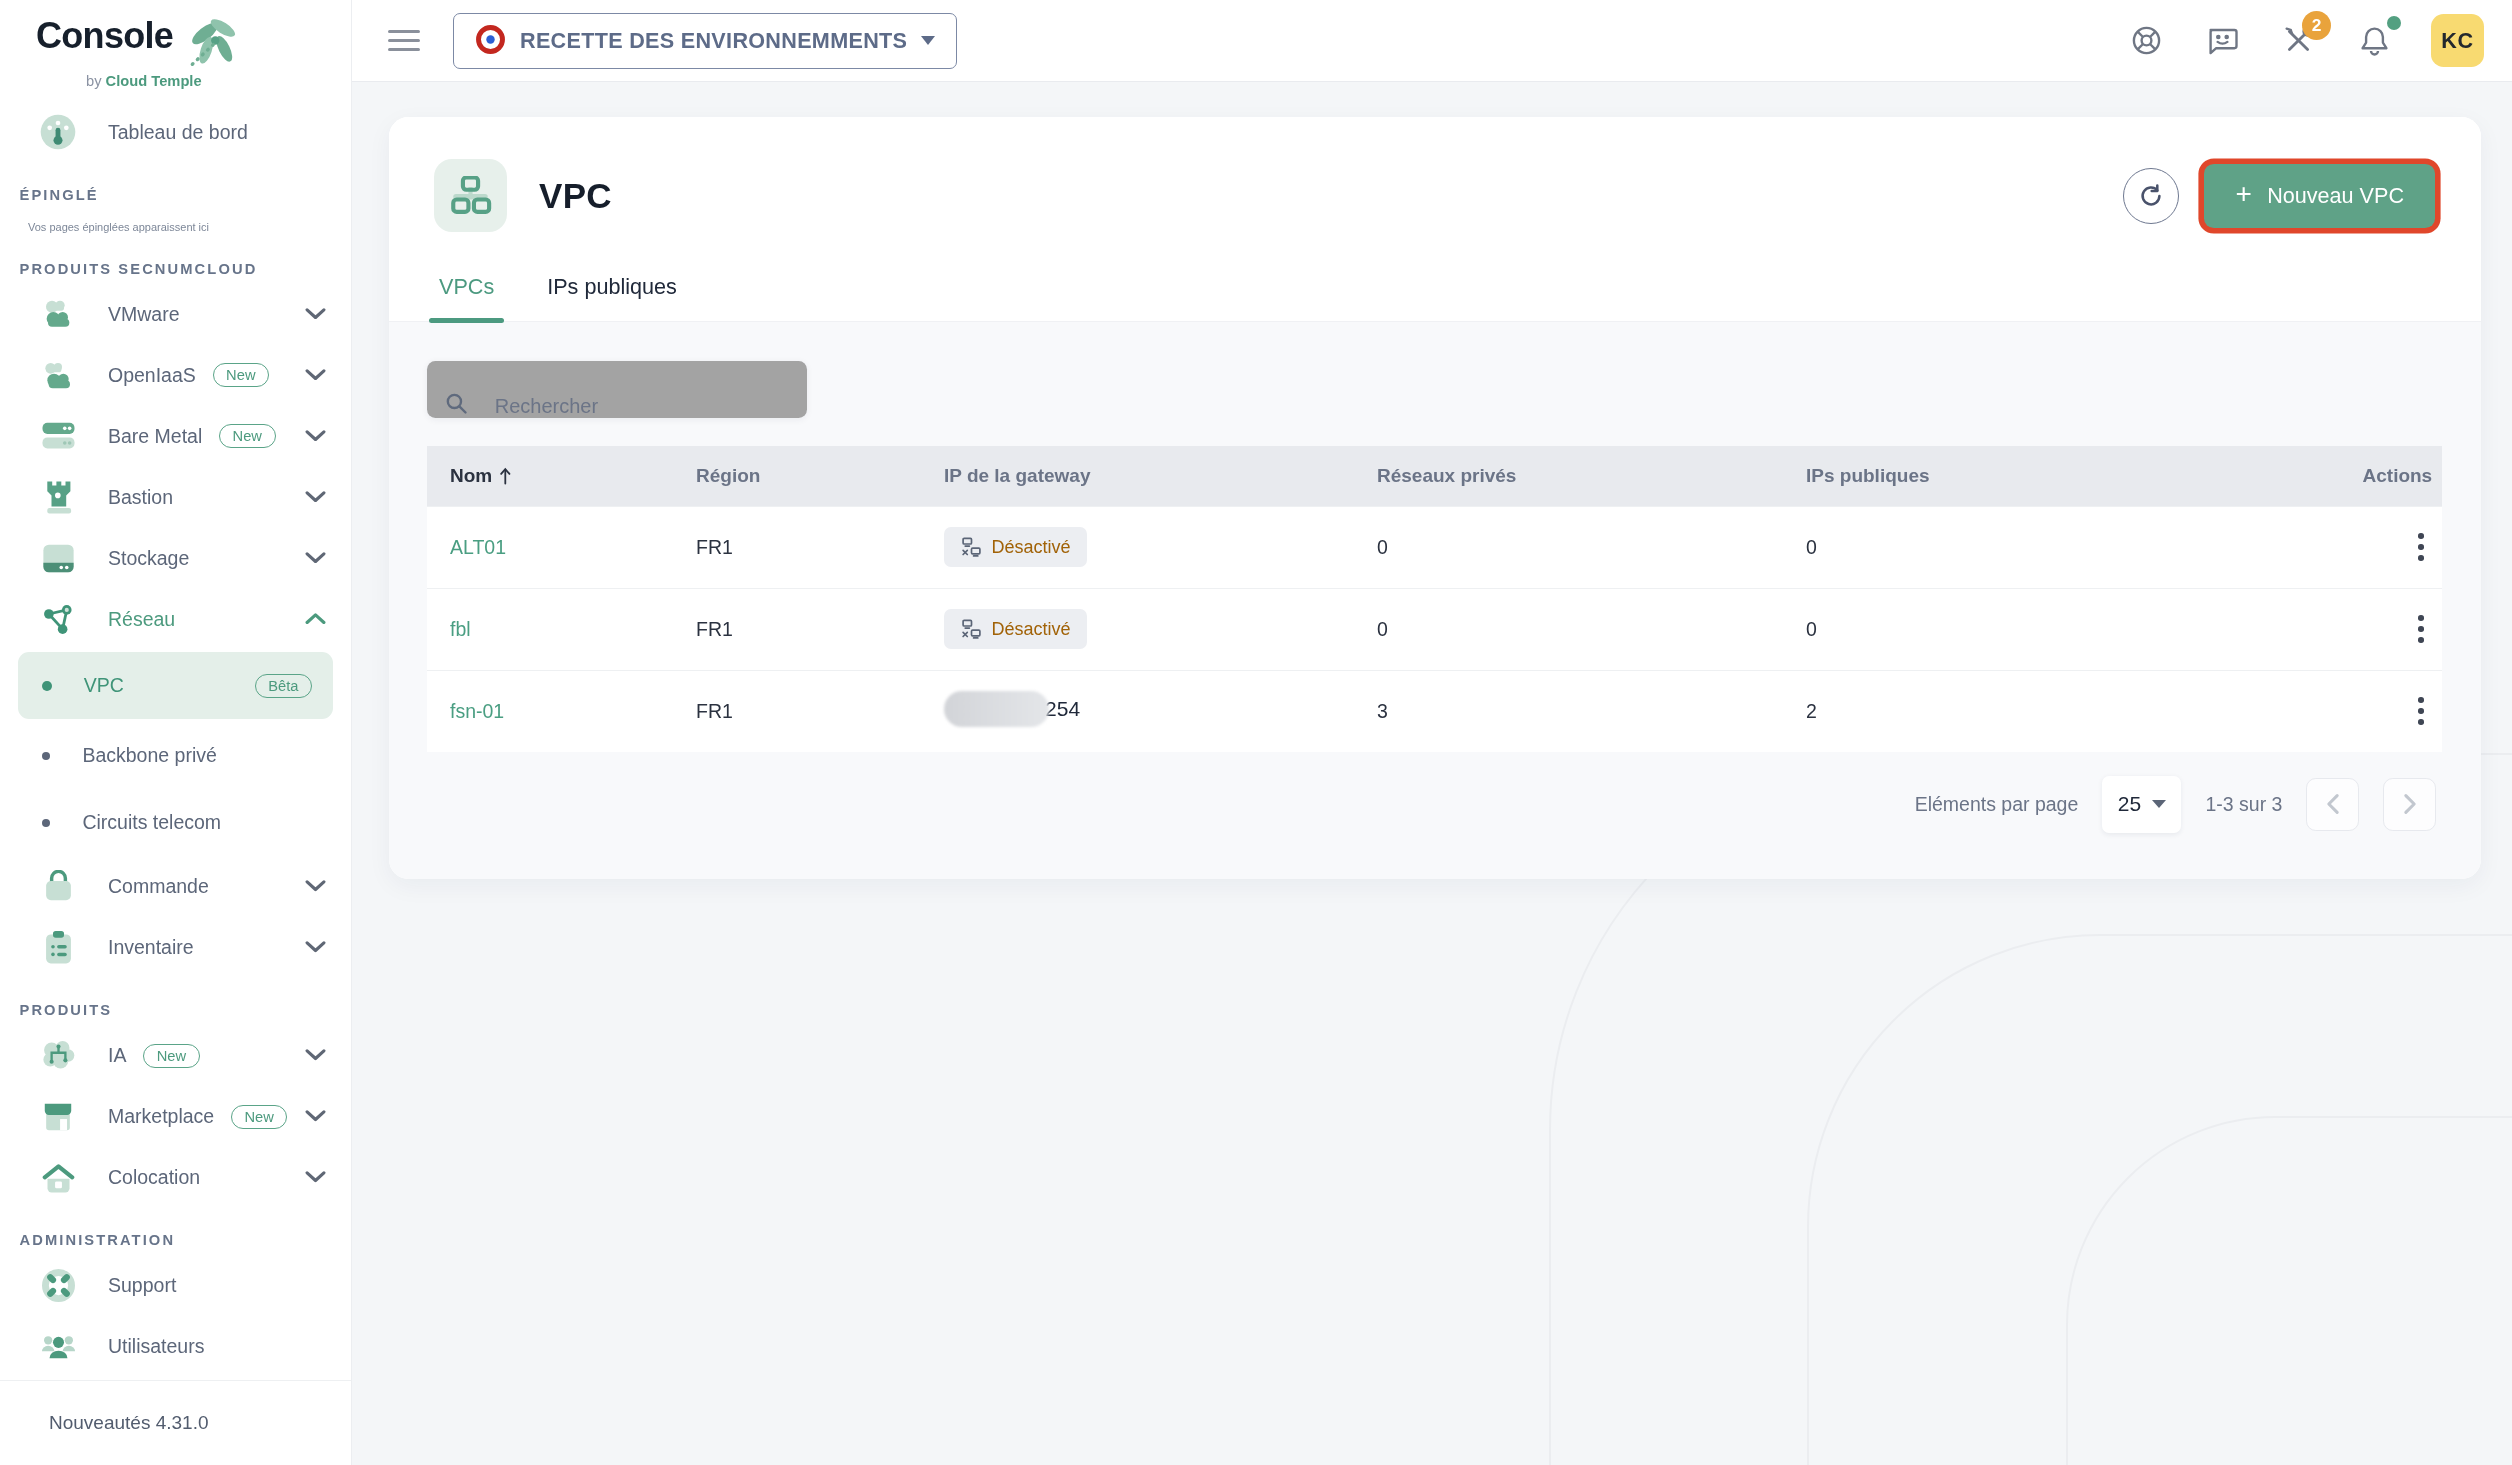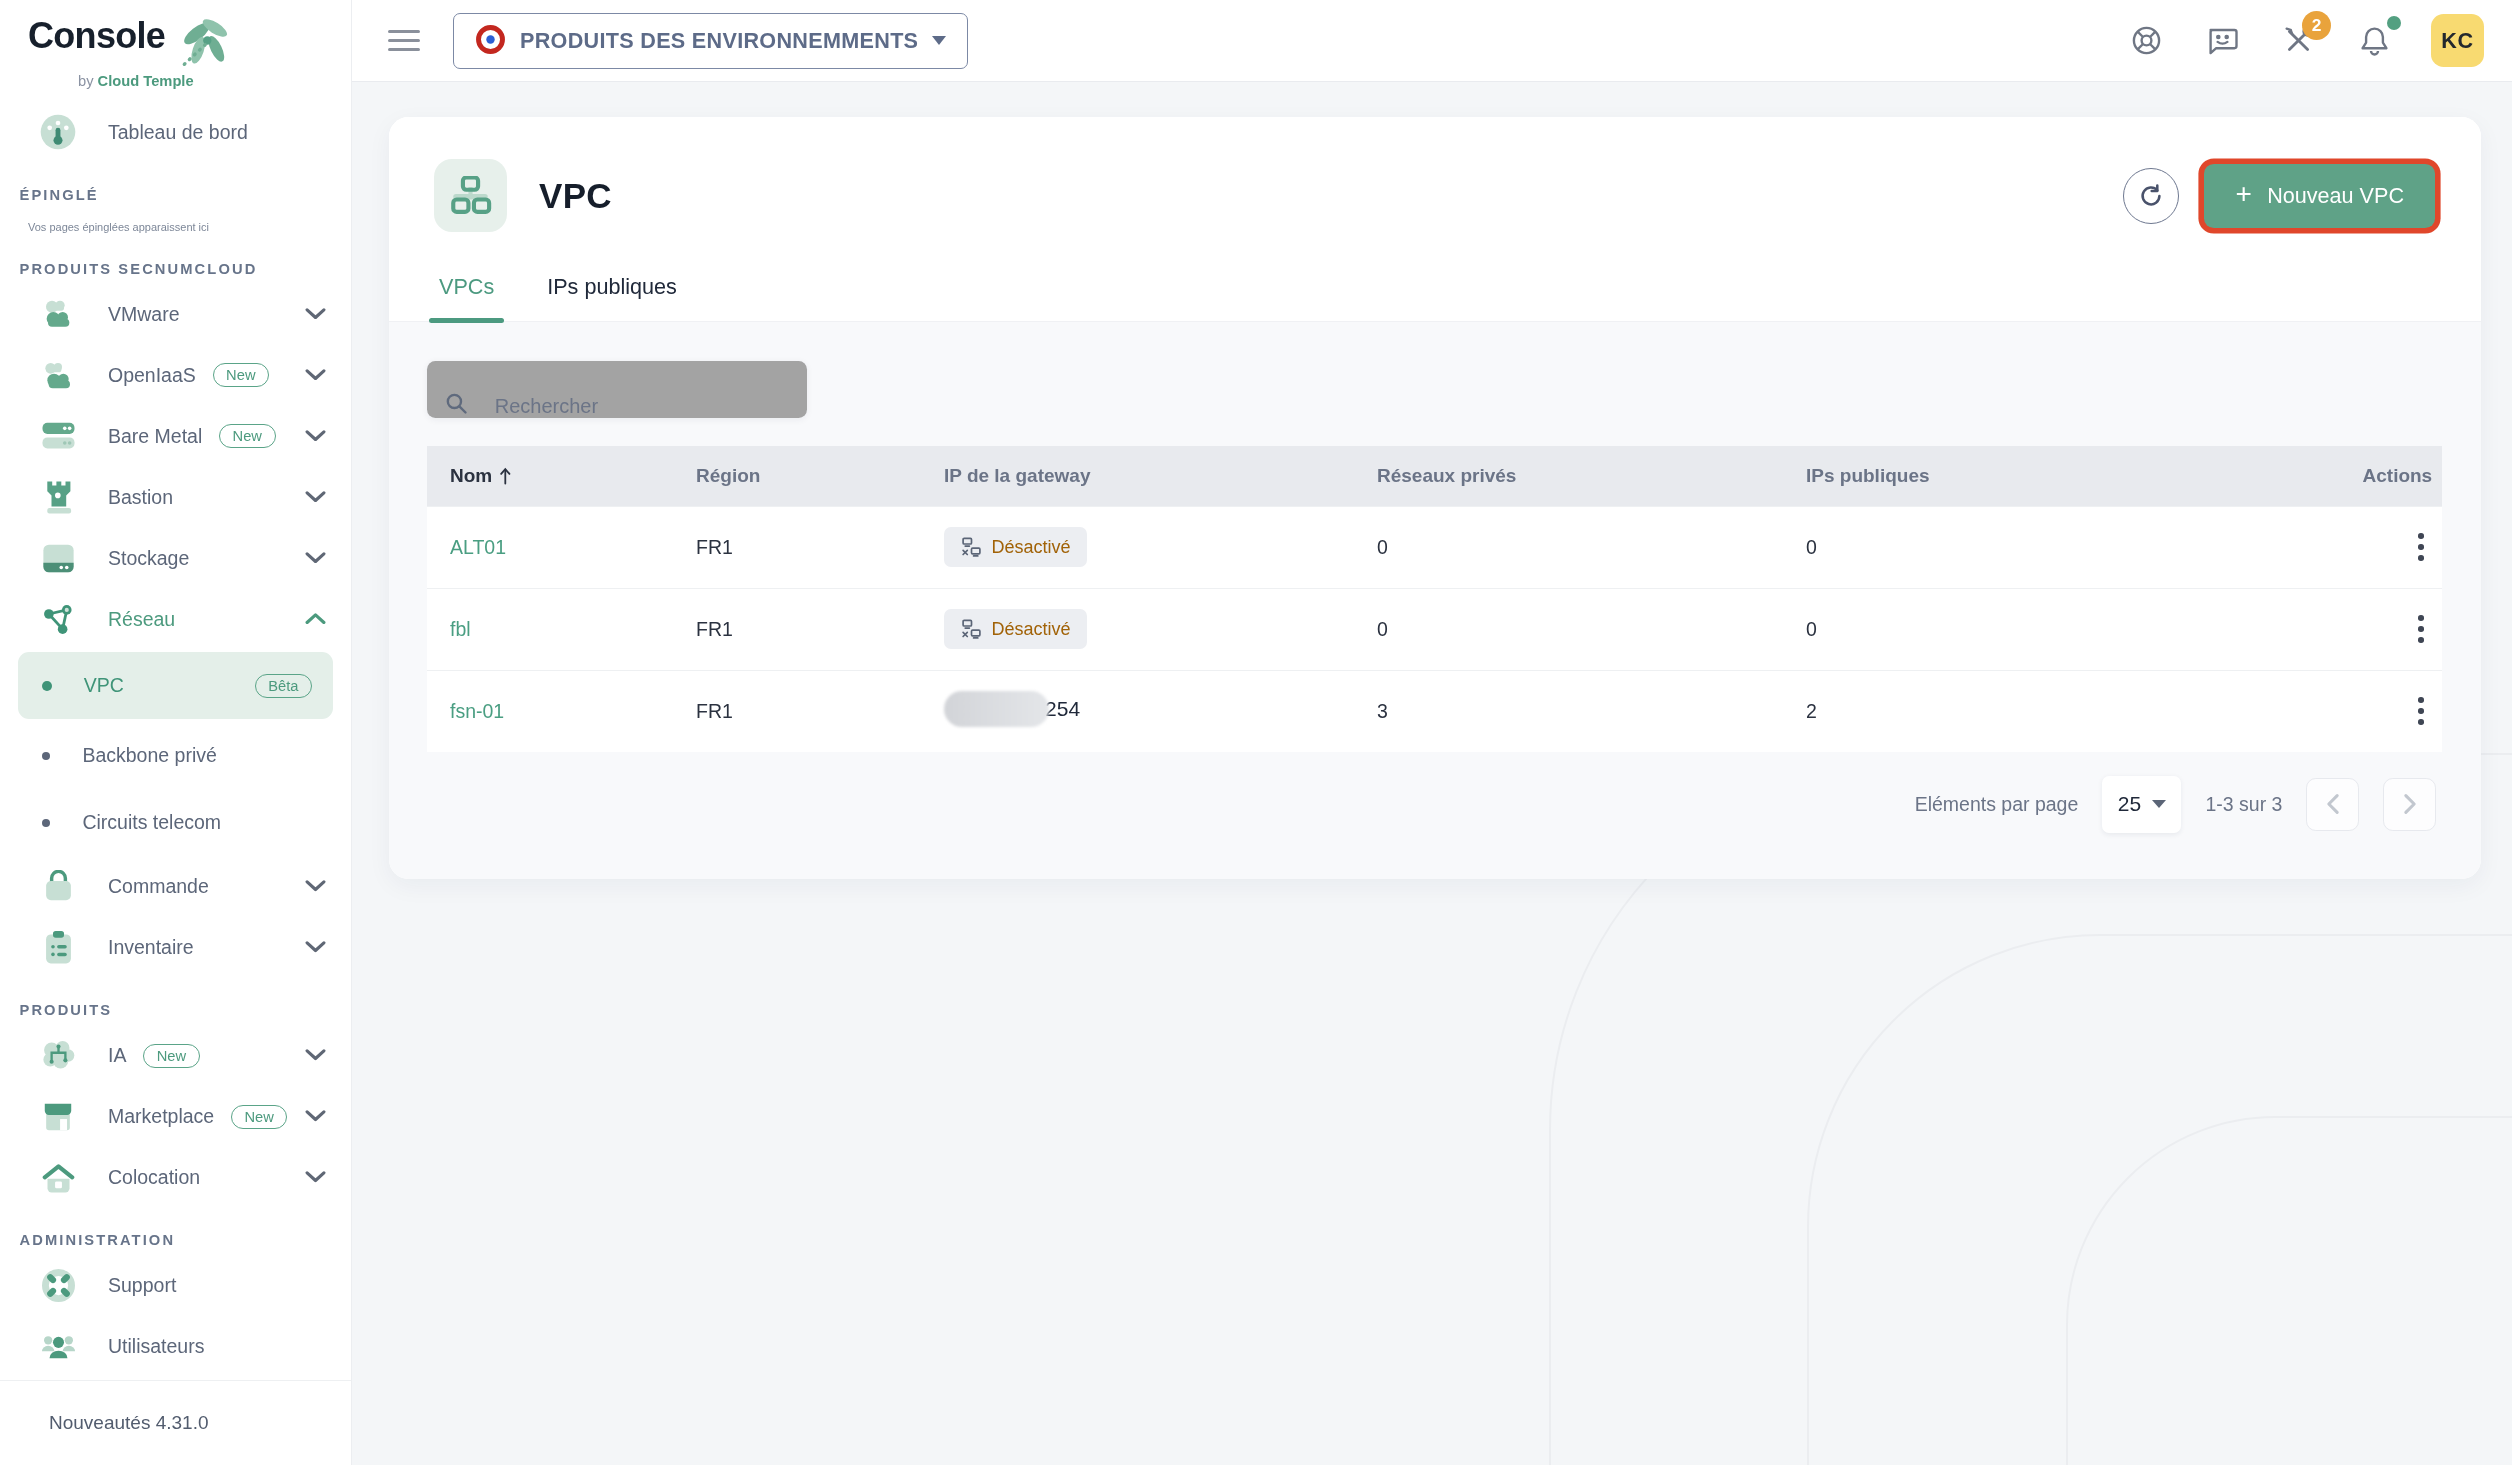--- a/index.html
+++ b/index.html
@@ -3,21 +3,21 @@
 <meta charset="utf-8">
 <style>
   * { margin:0; padding:0; box-sizing:border-box; }
   html,body { width:2512px; height:1465px; overflow:hidden; }
   body { font-family:"Liberation Sans","DejaVu Sans",sans-serif; background:#f4f6f8; color:#5c6679; }
   .app { display:flex; width:100%; height:100%; }
 
   
   .sidebar { width:352px; min-width:352px; height:100%; background:#ffffff; border-right:1.4px solid #eceef1;
              display:flex; flex-direction:column; position:relative; z-index:5; }
-  .logo-block { padding:18px 0 7px 28px; height:82px; }
+  .logo-block { padding:18px 0 7px 36px; height:82px; }
   .logo-row { display:flex; align-items:flex-start; gap:4.2px; }
   .logo-text { font-size:36px; font-weight:bold; color:#17202c; letter-spacing:-0.7px; line-height:1; }
   .byline { font-size:14.7px; margin:1.4px 0 0 50px; color:#8b93a3; }
   .byline b { color:#4c9a7e; font-weight:bold; }
   .side-nav { flex:1; overflow:hidden; padding-top:19.5px; }
   .side-item { display:flex; align-items:center; height:61px; padding:0 25px 0 40px; cursor:pointer; text-decoration:none; }
   .side-item .ic { width:36px; height:36px; margin-right:32px; flex:none; display:flex; align-items:center; justify-content:center; }
   .side-item .lbl { font-size:19.5px; color:#5c6679; white-space:nowrap; }
   .side-item .lbl.green { color:#4c9a7e; }
   .pill { font-size:14.7px; color:#4c9a7e; border:1.4px solid #5aa488; border-radius:697px; padding:2.8px 12.6px; margin-left:16.7px; white-space:nowrap; }
@@ -438,21 +438,21 @@
           <i></i>
       </button>
 
       <button class="env-select">
         <span>
           <svg width="31" height="31" viewBox="0 0 44 44">
             <circle cx="22" cy="22" r="17" fill="#fff" stroke="#c3271f" stroke-width="7"></circle>
             <circle cx="22" cy="22" r="6" fill="#2c5fd4"></circle>
           </svg>
         </span>
-        <span class="env-label">PRODUITS DES ENVIRONNEMMENTS</span>
+        <span class="env-label">RECETTE DES ENVIRONNEMMENTS</span>
         <span class="caret-down"></span>
       </button>
 
       <div class="top-actions">
         <button class="icon-btn">
           <svg width="35" height="35" viewBox="0 0 50 50" fill="none" stroke="#6f7684" stroke-width="3.4">
             <circle cx="25" cy="25" r="18"></circle>
               <circle cx="25" cy="25" r="7"></circle>
             <line x1="13" y1="13" x2="20" y2="20"></line>
               <line x1="37" y1="13" x2="30" y2="20"></line>

